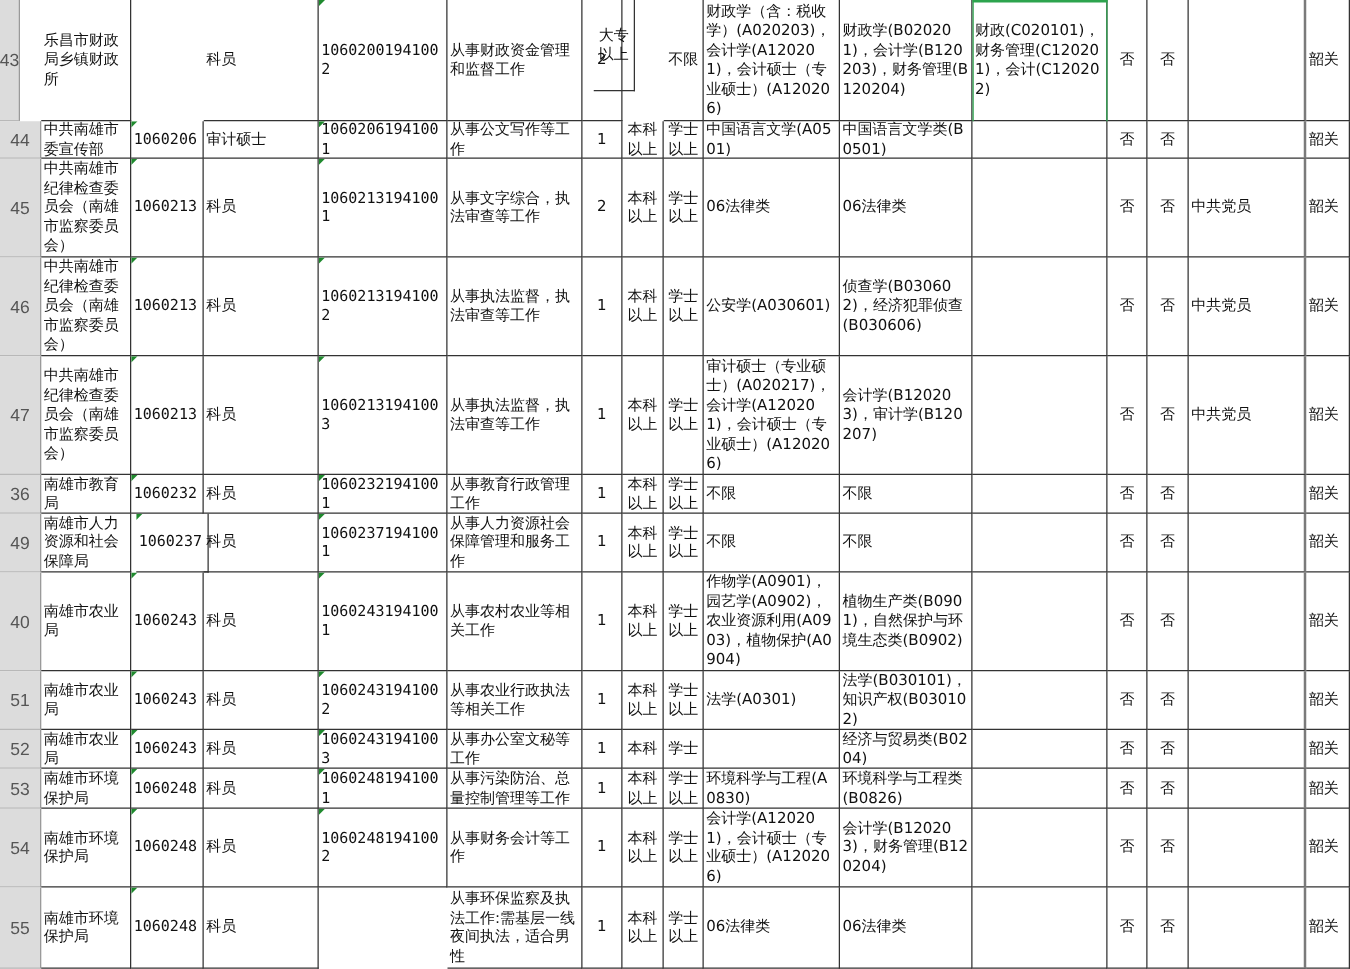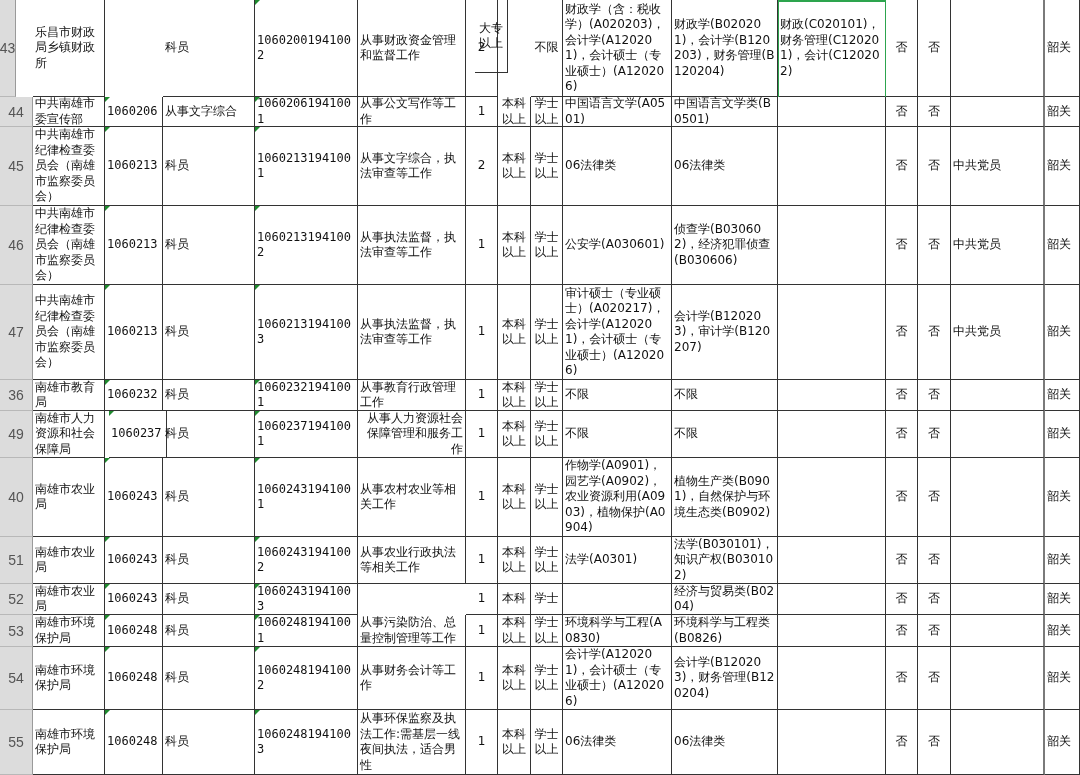--- a/index.html
+++ b/index.html
@@ -38,21 +38,21 @@
     <div class="cell" style="left: 563px; width: 109px; top: 0px; height: 97px;">财政学（含：税收学）(A020203)，会计学(A120201)，会计硕士（专业硕士）(A120206)</div>
     <div class="cell" style="left: 672px; width: 106px; top: 0px; height: 97px;">财政学(B020201)，会计学(B120203)，财务管理(B120204)</div>
     <div class="cell" style="left: 778px; width: 108px; top: 0px; height: 97px;">财政(C020101)，财务管理(C120201)，会计(C120202)</div>
     <div class="cell center" style="left: 886px; width: 32px; top: 0px; height: 97px;">否</div>
     <div class="cell center" style="left: 918px; width: 33px; top: 0px; height: 97px;">否</div>
     <div class="cell gray-right" style="left: 951px; width: 94px; top: 0px; height: 97px;"></div>
     <div class="cell" style="left: 1045px; width: 35px; top: 0px; height: 97px;">韶关</div>
     <div class="rowhdr" style="left: 0px; width: 33px; top: 97px; height: 30px;">44</div>
     <div class="cell" style="left: 33px; width: 72px; top: 97px; height: 30px;">中共南雄市委宣传部</div>
     <div class="cell num" style="left: 105px; width: 58px; top: 97px; height: 30px;">1060206<span class="tri"></span></div>
-    <div class="cell" style="left: 163px; width: 92px; top: 97px; height: 30px;">从事文字综合</div>
+    <div class="cell" style="left: 163px; width: 92px; top: 97px; height: 30px;">审计硕士</div>
     <div class="cell num" style="left: 255px; width: 103px; top: 97px; height: 30px;">10602061941001<span class="tri"></span></div>
     <div class="cell" style="left: 358px; width: 108px; top: 97px; height: 30px;">从事公文写作等工作</div>
     <div class="cell center" style="left: 466px; width: 32px; top: 97px; height: 30px;">1</div>
     <div class="cell center" style="left: 498px; width: 33px; top: 97px; height: 30px;">本科以上</div>
     <div class="cell center" style="left: 531px; width: 32px; top: 97px; height: 30px;">学士以上</div>
     <div class="cell" style="left: 563px; width: 109px; top: 97px; height: 30px;">中国语言文学(A0501)</div>
     <div class="cell" style="left: 672px; width: 106px; top: 97px; height: 30px;">中国语言文学类(B0501)</div>
     <div class="cell" style="left: 778px; width: 108px; top: 97px; height: 30px;"></div>
     <div class="cell center" style="left: 886px; width: 32px; top: 97px; height: 30px;">否</div>
     <div class="cell center" style="left: 918px; width: 33px; top: 97px; height: 30px;">否</div>
@@ -120,21 +120,21 @@
     <div class="cell" style="left: 778px; width: 108px; top: 380px; height: 31px;"></div>
     <div class="cell center" style="left: 886px; width: 32px; top: 380px; height: 31px;">否</div>
     <div class="cell center" style="left: 918px; width: 33px; top: 380px; height: 31px;">否</div>
     <div class="cell gray-right" style="left: 951px; width: 94px; top: 380px; height: 31px;"></div>
     <div class="cell" style="left: 1045px; width: 35px; top: 380px; height: 31px;">韶关</div>
     <div class="rowhdr" style="left: 0px; width: 33px; top: 411px; height: 47px;">49</div>
     <div class="cell" style="left: 33px; width: 72px; top: 411px; height: 47px;">南雄市人力资源和社会保障局</div>
     <div class="cell num" style="left: 109px; width: 58px; top: 411px; height: 47px;">1060237<span class="tri"></span></div>
     <div class="cell" style="left: 163px; width: 92px; top: 411px; height: 47px;">科员</div>
     <div class="cell num" style="left: 255px; width: 103px; top: 411px; height: 47px;">10602371941001<span class="tri"></span></div>
-    <div class="cell" style="left: 358px; width: 108px; top: 411px; height: 47px; text-align: right;">从事人力资源社会保障管理和服务工作</div>
+    <div class="cell" style="left: 358px; width: 108px; top: 411px; height: 47px;">从事人力资源社会保障管理和服务工作</div>
     <div class="cell center" style="left: 466px; width: 32px; top: 411px; height: 47px;">1</div>
     <div class="cell center" style="left: 498px; width: 33px; top: 411px; height: 47px;">本科以上</div>
     <div class="cell center" style="left: 531px; width: 32px; top: 411px; height: 47px;">学士以上</div>
     <div class="cell" style="left: 563px; width: 109px; top: 411px; height: 47px;">不限</div>
     <div class="cell" style="left: 672px; width: 106px; top: 411px; height: 47px;">不限</div>
     <div class="cell" style="left: 778px; width: 108px; top: 411px; height: 47px;"></div>
     <div class="cell center" style="left: 886px; width: 32px; top: 411px; height: 47px;">否</div>
     <div class="cell center" style="left: 918px; width: 33px; top: 411px; height: 47px;">否</div>
     <div class="cell gray-right" style="left: 951px; width: 94px; top: 411px; height: 47px;"></div>
     <div class="cell" style="left: 1045px; width: 35px; top: 411px; height: 47px;">韶关</div>
@@ -168,20 +168,21 @@
     <div class="cell" style="left: 778px; width: 108px; top: 537px; height: 47px;"></div>
     <div class="cell center" style="left: 886px; width: 32px; top: 537px; height: 47px;">否</div>
     <div class="cell center" style="left: 918px; width: 33px; top: 537px; height: 47px;">否</div>
     <div class="cell gray-right" style="left: 951px; width: 94px; top: 537px; height: 47px;"></div>
     <div class="cell" style="left: 1045px; width: 35px; top: 537px; height: 47px;">韶关</div>
     <div class="rowhdr" style="left: 0px; width: 33px; top: 584px; height: 31px;">52</div>
     <div class="cell" style="left: 33px; width: 72px; top: 584px; height: 31px;">南雄市农业局</div>
     <div class="cell num" style="left: 105px; width: 58px; top: 584px; height: 31px;">1060243<span class="tri"></span></div>
     <div class="cell" style="left: 163px; width: 92px; top: 584px; height: 31px;">科员</div>
     <div class="cell num" style="left: 255px; width: 103px; top: 584px; height: 31px;">10602431941003<span class="tri"></span></div>
+    <div class="cell" style="left: 358px; width: 108px; top: 584px; height: 31px;">从事办公室文秘等工作</div>
     <div class="cell center" style="left: 466px; width: 32px; top: 584px; height: 31px;">1</div>
     <div class="cell center" style="left: 498px; width: 33px; top: 584px; height: 31px;">本科</div>
     <div class="cell center" style="left: 531px; width: 32px; top: 584px; height: 31px;">学士</div>
     <div class="cell" style="left: 563px; width: 109px; top: 584px; height: 31px;"></div>
     <div class="cell" style="left: 672px; width: 106px; top: 584px; height: 31px;">经济与贸易类(B0204)</div>
     <div class="cell" style="left: 778px; width: 108px; top: 584px; height: 31px;"></div>
     <div class="cell center" style="left: 886px; width: 32px; top: 584px; height: 31px;">否</div>
     <div class="cell center" style="left: 918px; width: 33px; top: 584px; height: 31px;">否</div>
     <div class="cell gray-right" style="left: 951px; width: 94px; top: 584px; height: 31px;"></div>
     <div class="cell" style="left: 1045px; width: 35px; top: 584px; height: 31px;">韶关</div>
@@ -214,21 +215,20 @@
     <div class="cell" style="left: 672px; width: 106px; top: 647px; height: 63px;">会计学(B120203)，财务管理(B120204)</div>
     <div class="cell" style="left: 778px; width: 108px; top: 647px; height: 63px;"></div>
     <div class="cell center" style="left: 886px; width: 32px; top: 647px; height: 63px;">否</div>
     <div class="cell center" style="left: 918px; width: 33px; top: 647px; height: 63px;">否</div>
     <div class="cell gray-right" style="left: 951px; width: 94px; top: 647px; height: 63px;"></div>
     <div class="cell" style="left: 1045px; width: 35px; top: 647px; height: 63px;">韶关</div>
     <div class="rowhdr" style="left: 0px; width: 33px; top: 710px; height: 65px;">55</div>
     <div class="cell" style="left: 33px; width: 72px; top: 710px; height: 65px;">南雄市环境保护局</div>
     <div class="cell num" style="left: 105px; width: 58px; top: 710px; height: 65px;">1060248<span class="tri"></span></div>
     <div class="cell" style="left: 163px; width: 92px; top: 710px; height: 65px;">科员</div>
-    <div class="cell num" style="left: 255px; width: 103px; top: 710px; height: 65px;">10602481941003<span class="tri"></span></div>
     <div class="cell" style="left: 358px; width: 108px; top: 710px; height: 65px;">从事环保监察及执法工作:需基层一线夜间执法，适合男性</div>
     <div class="cell center" style="left: 466px; width: 32px; top: 710px; height: 65px;">1</div>
     <div class="cell center" style="left: 498px; width: 33px; top: 710px; height: 65px;">本科以上</div>
     <div class="cell center" style="left: 531px; width: 32px; top: 710px; height: 65px;">学士以上</div>
     <div class="cell" style="left: 563px; width: 109px; top: 710px; height: 65px;">06法律类</div>
     <div class="cell" style="left: 672px; width: 106px; top: 710px; height: 65px;">06法律类</div>
     <div class="cell" style="left: 778px; width: 108px; top: 710px; height: 65px;"></div>
     <div class="cell center" style="left: 886px; width: 32px; top: 710px; height: 65px;">否</div>
     <div class="cell center" style="left: 918px; width: 33px; top: 710px; height: 65px;">否</div>
     <div class="cell gray-right" style="left: 951px; width: 94px; top: 710px; height: 65px;"></div>

